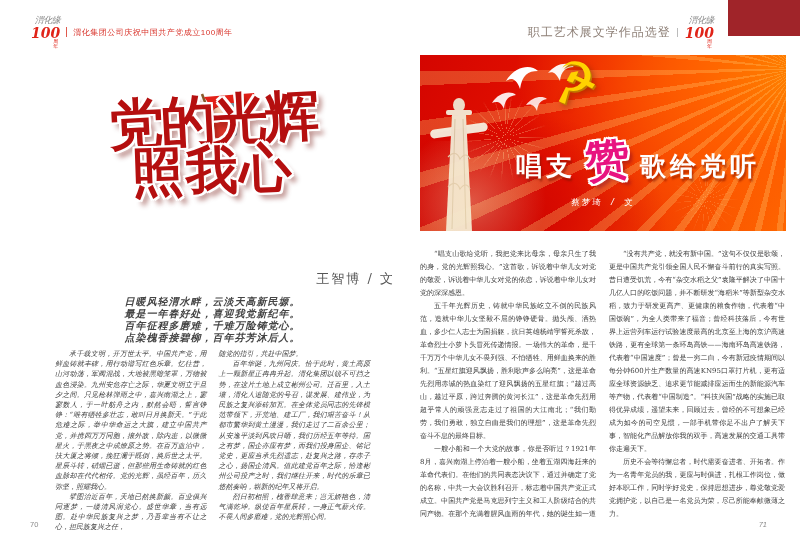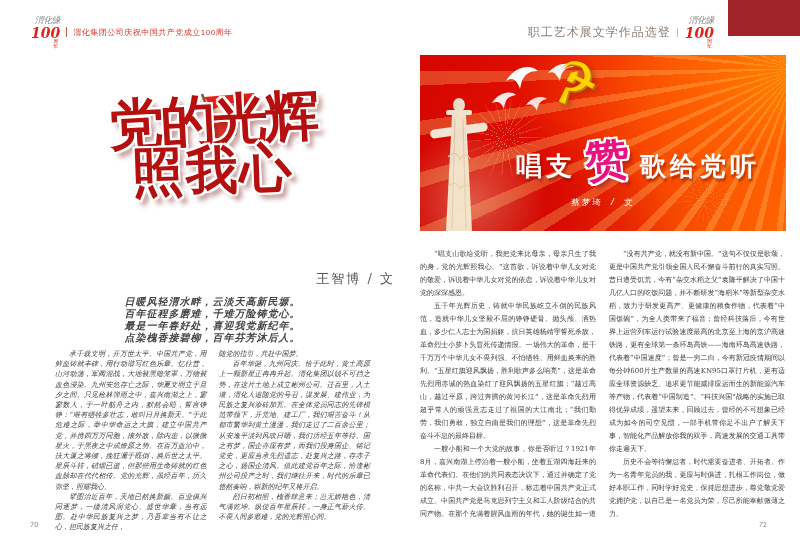--- a/index.html
+++ b/index.html
@@ -128,22 +128,22 @@
         <circle cx="45" cy="20" r="6" fill="#f2cfae"></circle>
         <rect x="39" y="12" width="12" height="5" rx="2" fill="#7e98a8"></rect>
         <path d="M40,26 Q46,24 50,28 L49,44 Q44,48 40,44 Z" fill="#90a8b6"></path>
       </svg>
       <div class="title-line title-line1">党的光辉</div>
       <div class="title-line title-line2">照我心</div>
     </div>
     <div class="author-left">王智博 / 文</div>
     <div class="poem">
         <div class="poem-line">日暖风轻渭水畔，云淡天高新民塬。</div>
+        <div class="poem-line">最是一年春好处，喜迎我党新纪年。</div>
         <div class="poem-line">百年征程多磨难，千难万险铸党心。</div>
-        <div class="poem-line">最是一年春好处，喜迎我党新纪年。</div>
         <div class="poem-line">点染槐香接碧柳，百年芬芳沐后人。</div>
       </div>
     <div class="cols cols-left">
       <div class="col">
           <div class="para indent">承千载文明，开万世太平。中国共产党，用鲜血铸就丰碑，用行动谱写红色乐章。忆往昔，山河动荡，军阀混战，大地被黑暗笼罩，万物被血色浸染。九州安危存亡之际，华夏文明立于旦夕之间。只见枪林弹雨之中，嘉兴南湖之上，寥寥数人，于一叶舫舟之内，默然会晤，誓言铮铮：“唯有牺牲多壮志，敢叫日月换新天。”于此危难之际，举中华命运之大旗，建立中国共产党，并携四万万同胞，攘外敌，除内患，以微微星火，于黑夜之中成燎原之势。在百万血泊中，扶大厦之将倾，挽狂澜于既倒，换后世之太平。星辰斗转，硝烟已逝，但那些用生命铸就的红色血脉却在代代相传。党的光辉，虽经百年，历久弥坚，照耀我心。</div>
           <div class="para indent">擘图治近百年，天地已然换新颜。百业俱兴同逐梦，一缕清风润党心。盛世华章，当有远图。赴中华民族复兴之梦，乃吾辈当有不让之心，担民族复兴之任，</div>
         </div>
       <div class="col">
           <div class="para">随党的指引，共赴中国梦。</div>
           <div class="para indent">百年华诞，九州同庆。恰于此时，黄土高原上一颗新星正冉冉升起。渭化集团以锐不可挡之势，在这片土地上成立彬州公司。迁百里，入土壤，渭化人追随党的号召，谋发展、建伟业，为民族之复兴添砖加瓦。在全体党员同志的先锋模范带领下，开荒地、建工厂，我们艰苦奋斗！从都市繁华到黄土漫漫，我们走过了二百余公里；从安逸平淡到风吹日晒，我们历经五年等待。国之有梦，国企亦应有梦，而我们投身国企、铭记党史，更应当承先烈遗志，赴复兴之路，存赤子之心，扬国企清风。值此建党百年之际，恰逢彬州公司投产之时，我们继往开来，时代的乐章已悠然奏响，崭新的纪年又将开启。</div>

